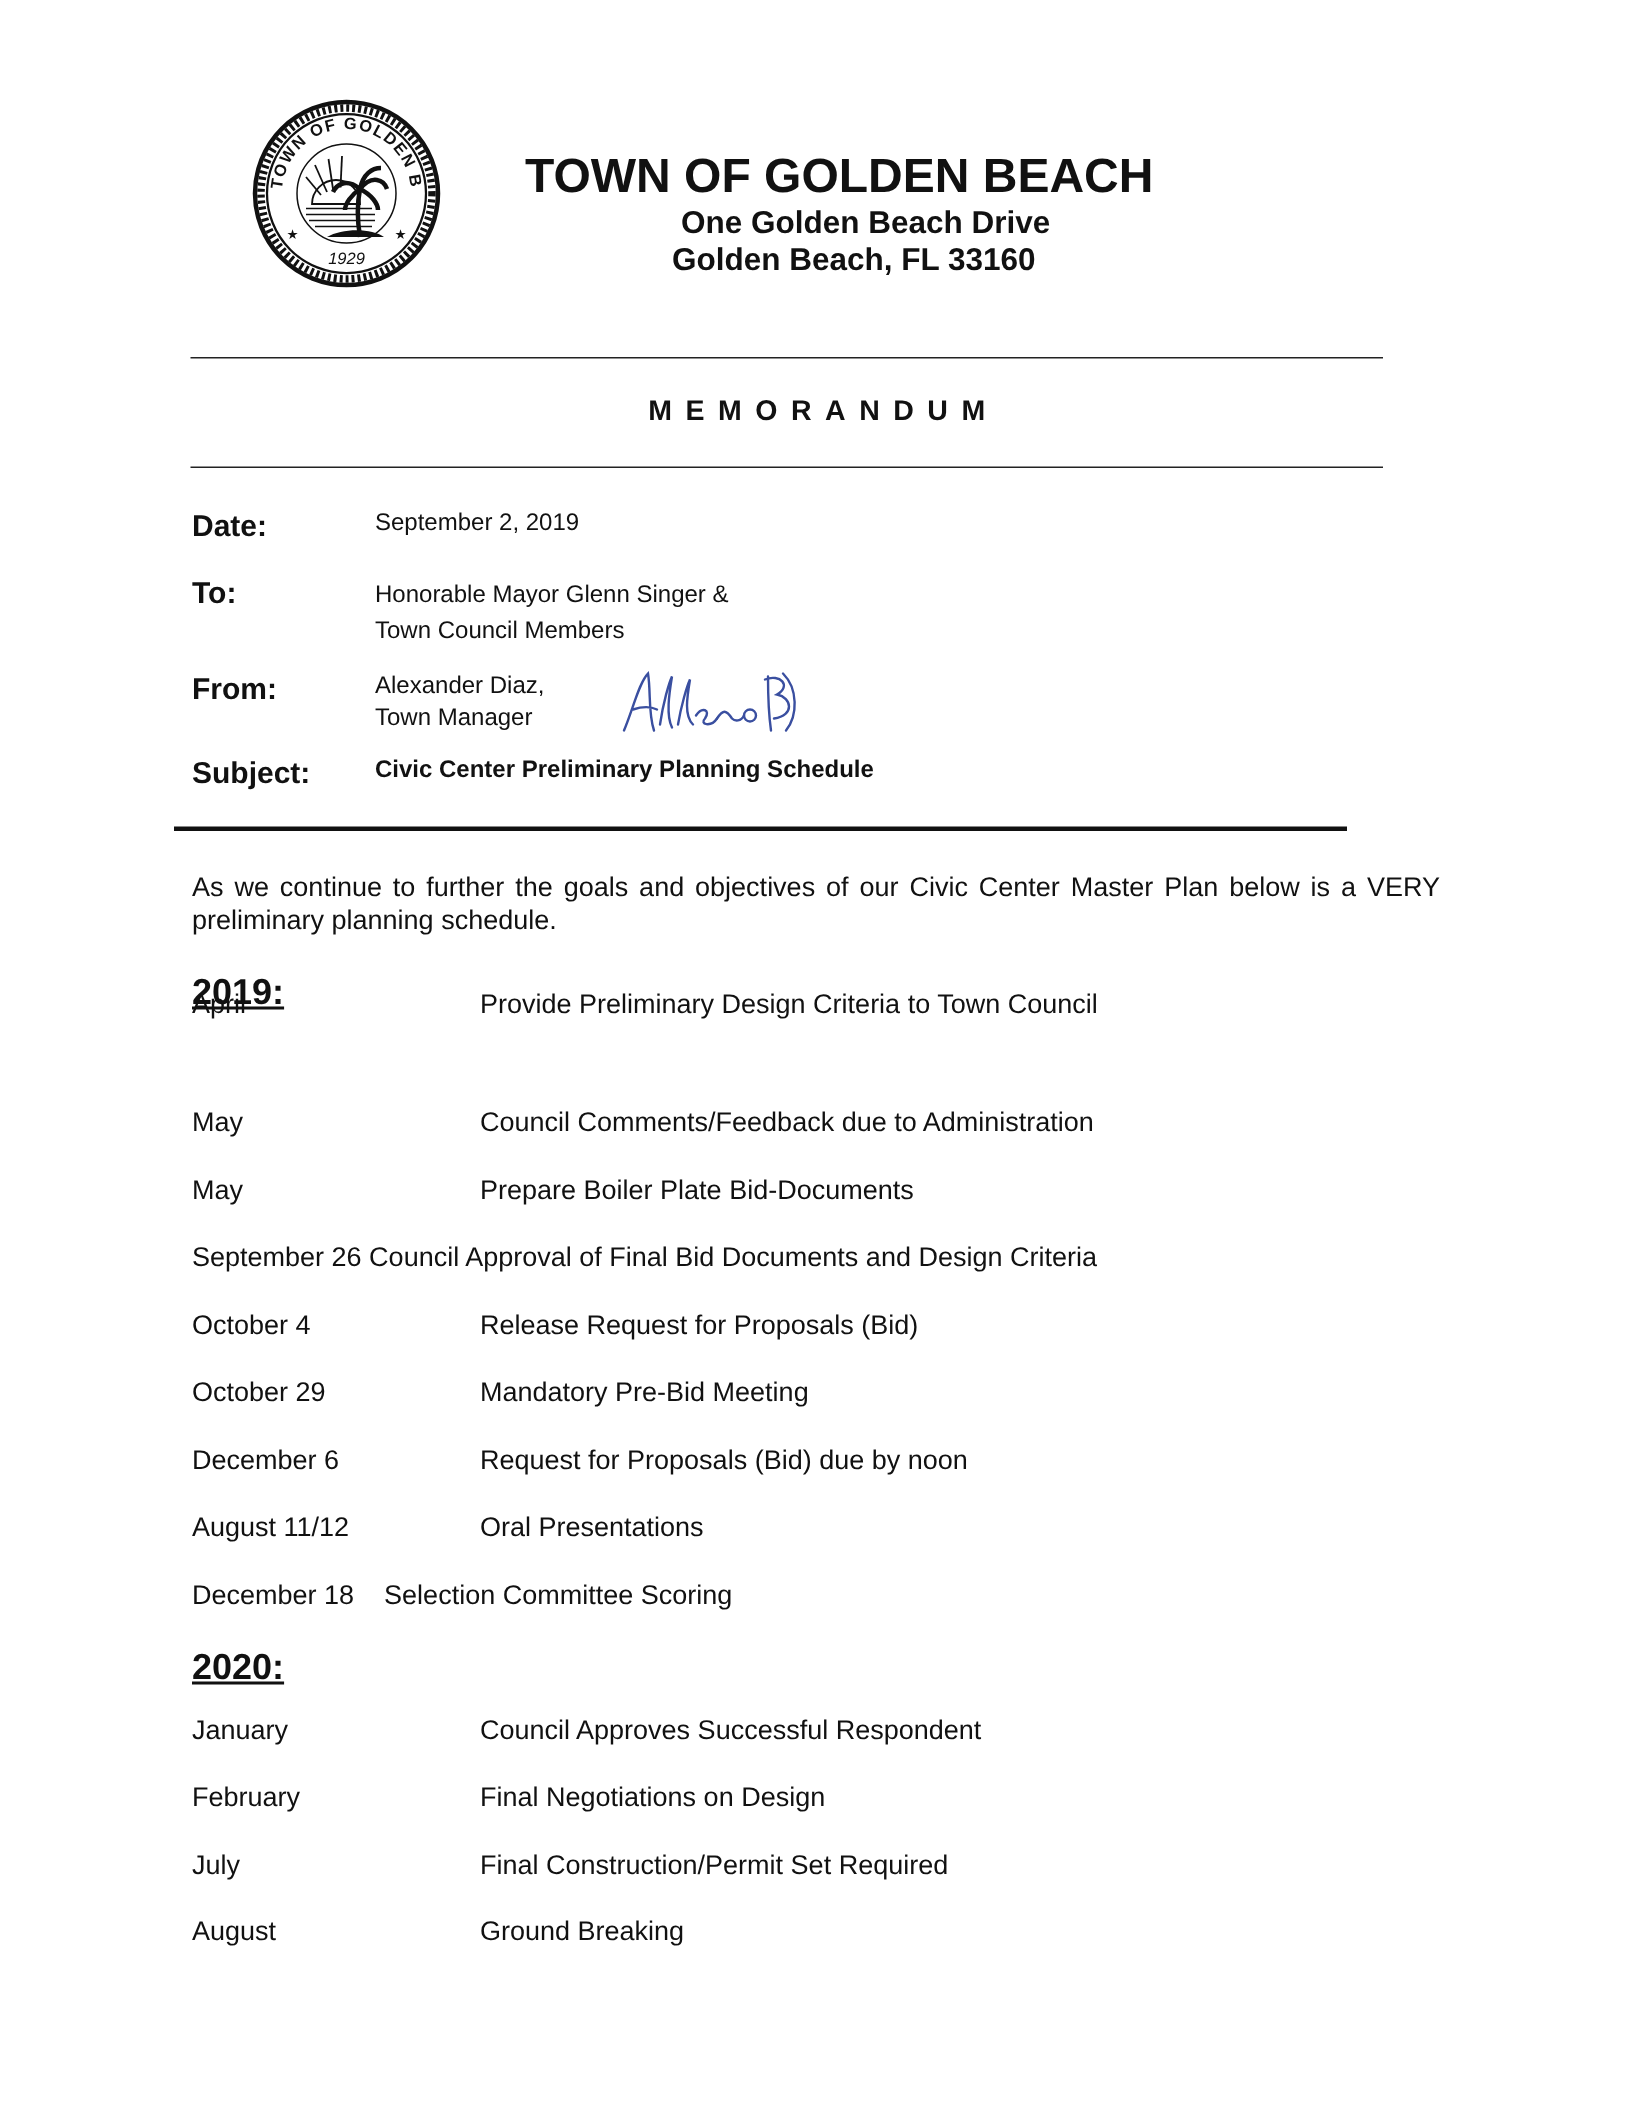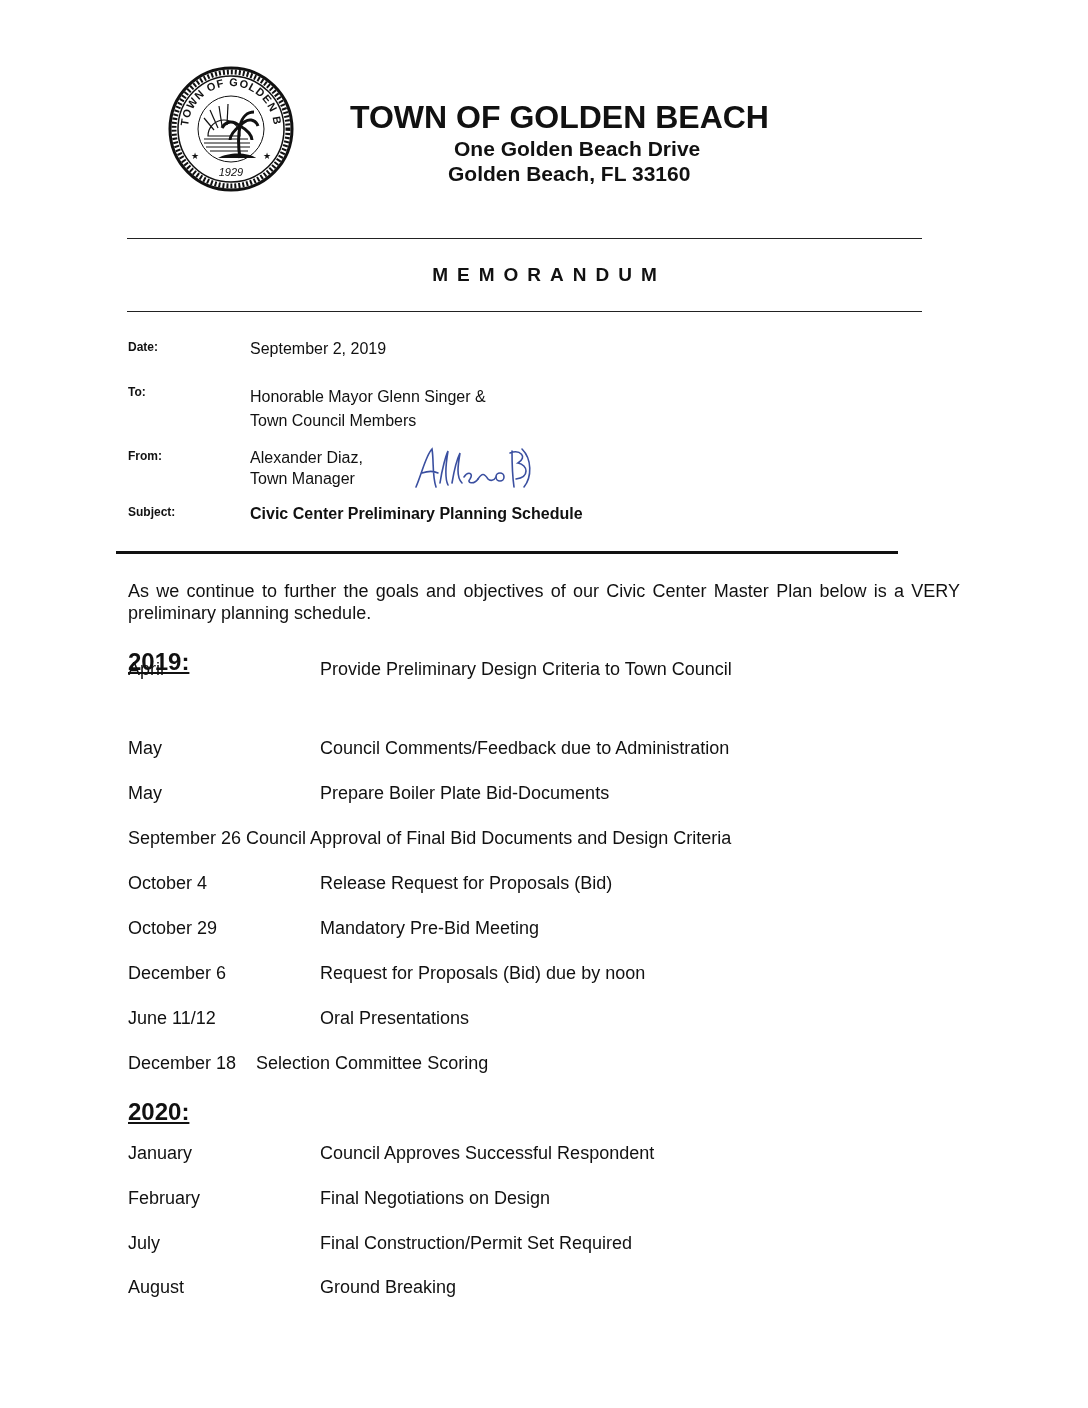--- a/index.html
+++ b/index.html
@@ -16,21 +16,21 @@
     .addr { font-size: 21px; font-weight: bold; white-space: nowrap; }
     .addr1 { left: 438px; top: 137px; margin-left: 16px; }
     .addr2 { left: 436px; top: 162px; margin-left: 12px; }
     .rule { left: 127px; width: 795px; height: 1px; background: #222; }
     .rule1 { top: 238px; }
     .rule2 { top: 311px; }
     .memo {
       left: 0; width: 1088px; top: 264px; text-align: center; font-size: 19px; font-weight: bold;
       letter-spacing: 9px; padding-left: 10px; box-sizing: border-box;
     }
-    .hlabel { left: 128px; font-size: 12px; font-weight: bold; }
+    .hlabel { left: 128px; font-size: 20px; font-weight: bold; }
     .hval { left: 250px; font-size: 16px; line-height: 24px; white-space: nowrap; }
     .subject-val { font-weight: bold; }
     .thick { left: 116px; top: 551px; width: 782px; height: 3px; background: #111; }
     .para { left: 128px; top: 580px; width: 832px; font-size: 18px; line-height: 22px; text-align: justify; }
     .year { left: 128px; font-size: 24px; font-weight: bold; text-decoration: underline; }
     .row { left: 128px; font-size: 18px; white-space: nowrap; }
     .row .when { display: inline-block; width: 192px; }
     .row.inline .when { width: auto; margin-right: 5px; }
     .sig { left: 412px; top: 443px; width: 125px; height: 52px; }
   </style>
@@ -116,21 +116,21 @@
 
 <div class="abs year" style="top:648px">2019:</div>
 
 <div class="abs row" style="top:659px"><span class="when">April</span><span>Provide Preliminary Design Criteria to Town Council</span></div>
 <div class="abs row" style="top:738px"><span class="when">May</span><span>Council Comments/Feedback due to Administration</span></div>
 <div class="abs row" style="top:783px"><span class="when">May</span><span>Prepare Boiler Plate Bid-Documents</span></div>
 <div class="abs row inline" style="top:828px"><span class="when">September 26</span><span>Council Approval of Final Bid Documents and Design Criteria</span></div>
 <div class="abs row" style="top:873px"><span class="when">October 4</span><span>Release Request for Proposals (Bid)</span></div>
 <div class="abs row" style="top:918px"><span class="when">October 29</span><span>Mandatory Pre-Bid Meeting</span></div>
 <div class="abs row" style="top:963px"><span class="when">December 6</span><span>Request for Proposals (Bid) due by noon</span></div>
-<div class="abs row" style="top:1008px"><span class="when">June 11/12</span><span>Oral Presentations</span></div>
+<div class="abs row" style="top:1008px"><span class="when">August 11/12</span><span>Oral Presentations</span></div>
 <div class="abs row inline" style="top:1053px"><span class="when" style="margin-right:20px">December 18</span><span>Selection Committee Scoring</span></div>
 
 <div class="abs year" style="top:1098px">2020:</div>
 
 <div class="abs row" style="top:1143px"><span class="when">January</span><span>Council Approves Successful Respondent</span></div>
 <div class="abs row" style="top:1188px"><span class="when">February</span><span>Final Negotiations on Design</span></div>
 <div class="abs row" style="top:1233px"><span class="when">July</span><span>Final Construction/Permit Set Required</span></div>
 <div class="abs row" style="top:1277px"><span class="when">August</span><span>Ground Breaking</span></div>
 
 </body></html>

